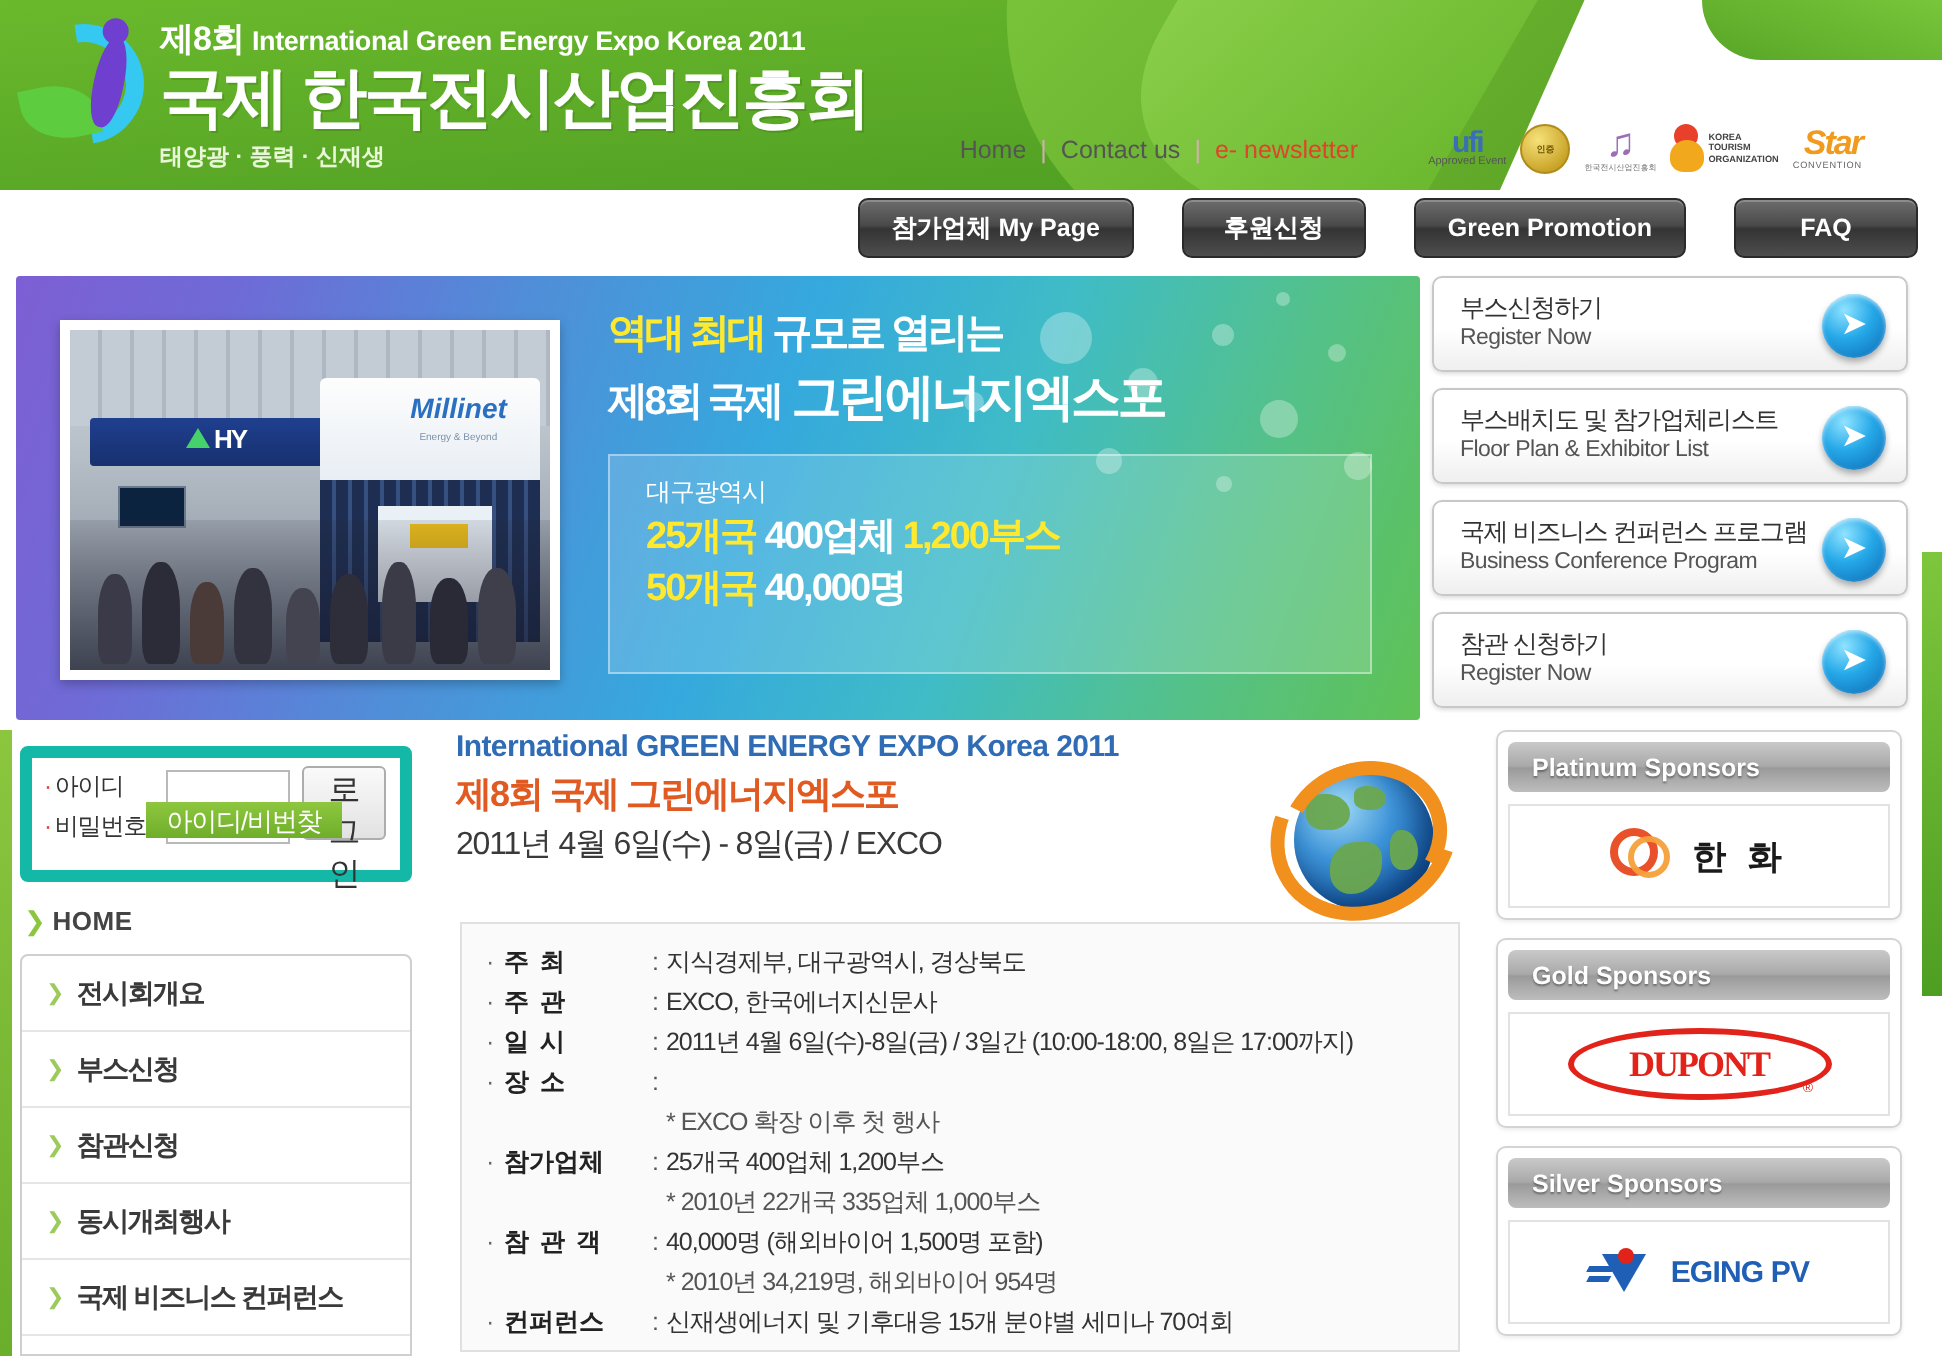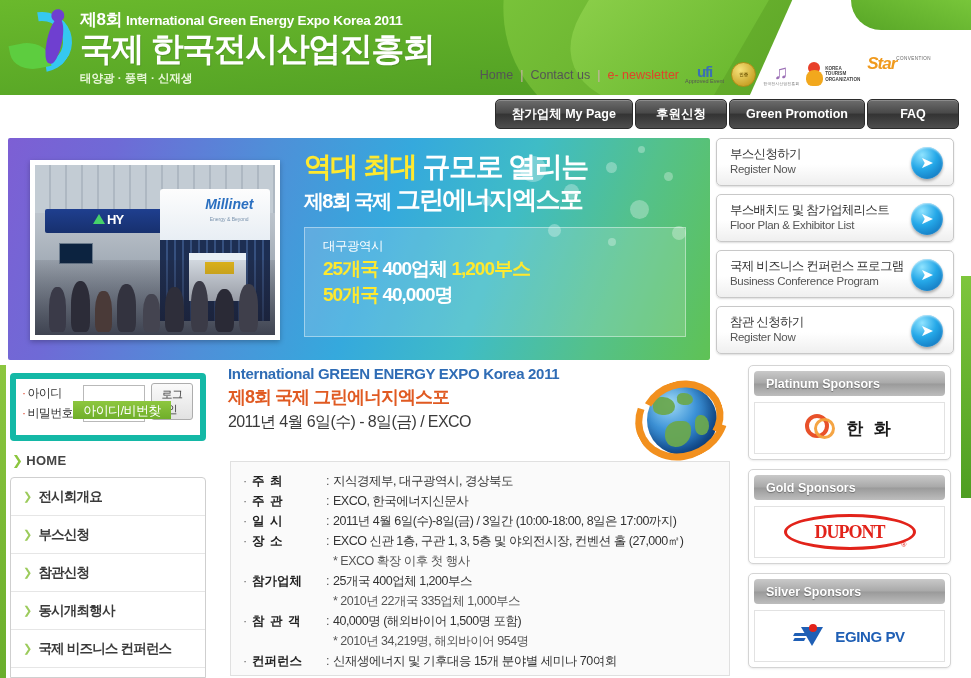--- a/index.html
+++ b/index.html
@@ -98,26 +98,26 @@
     font-size:4.5px;color:#6b5200;text-align:center;line-height:5px;font-weight:bold;
   }
   .purple-ic { display:flex;flex-direction:column;align-items:center; }
   .purple-sym { font-size:20px; color:#9b6fb5; line-height:18px; }
   .purple-cap { font-size:4px; color:#777; }
   .kto { display:flex; align-items:center; gap:2px; }
   .kto-fig { width:17px;height:24px;position:relative; }
   .kto-red { position:absolute; left:2px; top:0; width:12px;height:12px;border-radius:50%;background:#e8402a;}
   .kto-yel { position:absolute; left:0; top:8px; width:17px;height:16px;border-radius:50% 50% 40% 40%;background:#f2a81d;}
   .kto-txt { font-size:4.6px; color:#444; font-weight:bold; line-height:5.6px; }
-  .star { display:flex; flex-direction:row; align-items:flex-start; }
+  .star { display:flex; flex-direction:column; align-items:flex-end; }
   .star-s { font-size:17px; color:#f09a1e; font-weight:bold; font-style:italic; line-height:16px; letter-spacing:-1px;}
   .star-c { font-size:4.6px; color:#666; letter-spacing:.4px;}
 
   
-  .navbtns { position:absolute; right:12px; top:99px; display:flex; gap:2px; }
+  .navbtns { position:absolute; right:12px; top:99px; display:flex; gap:24px; }
   .navbtn {
     height:30px; padding:0 16px; min-width:92px;
     display:flex; align-items:center; justify-content:center;
     background: linear-gradient(180deg,#6d6d6d 0%, #4a4a4a 45%, #343434 52%, #4e4e4e 100%);
     border:1px solid #2b2b2b; border-radius:5px;
     color:#fff; font-size:12.5px; font-weight:bold; white-space:nowrap;
     box-shadow: inset 0 1px 0 rgba(255,255,255,.22);
     cursor:pointer;
   }
 
@@ -152,21 +152,21 @@
     background: repeating-linear-gradient(90deg,#1d2e52 0 6px,#36507f 6px 8px),
                 repeating-linear-gradient(0deg,#1d2e52 0 6px,#36507f 6px 8px);}
   .ph-booth { position:absolute; right:12%; top:52%; width:24%; height:28%; background:#e9f0f6; }
   .ph-yel { position:absolute; right:17%; top:57%; width:12%; height:7%; background:#f5c518; }
   .ph-crowd { position:absolute; left:0; bottom:0; width:100%; height:44%;
     background: linear-gradient(180deg, rgba(40,40,55,.12), rgba(25,25,40,.62)); }
   .ph-p { position:absolute; bottom:2%; border-radius:45% 45% 20% 20%; }
   .ph-mon { position:absolute; left:10%; top:46%; width:14%; height:12%; background:#0c2340; border:1px solid #6a7a8c;}
 
   .banner-right { position:absolute; left:296px; top:14px; width:392px; }
-  .bh-line1 { font-size:28px; font-weight:bold; color:#ffffff; letter-spacing:-1.5px; line-height:30px; white-space:nowrap;}
+  .bh-line1 { font-size:20px; font-weight:bold; color:#ffffff; letter-spacing:-1.5px; line-height:30px; white-space:nowrap;}
   .bh-yellow { color:#ffe92e; }
   .bh-line2 { font-size:25px; font-weight:bold; color:#ffffff; letter-spacing:-1.7px; line-height:32px; white-space:nowrap; margin-top:1px;}
   .bh-small { font-size:20px; }
   .statbox {
     margin-top:10px; width:382px; height:110px;
     background: rgba(255,255,255,.16);
     border:1px solid rgba(255,255,255,.42);
     padding:9px 0 0 18px;
   }
   .st-label { font-size:12.5px; color:#ffffff; letter-spacing:-.5px; line-height:19px;}
@@ -206,21 +206,21 @@
     padding:6px 0 0 6px;
   }
   .lg-row { display:flex; align-items:center; gap:5px; margin-bottom:3px; }
   .lg-lab { font-size:12px; color:#333; width:56px; letter-spacing:-.6px; }
   .lg-lab:before { content:"·"; color:#e0432a; margin-right:2px; }
   .lg-in { width:62px; height:17px; border:1px solid #b9b9b9; background:#fff; font-size:11px; padding:0 2px; }
   .lg-btn {
     position:absolute; right:7px; top:4px; width:42px; height:37px;
     background: linear-gradient(180deg,#fafafa,#e2e2e2);
     border:1px solid #adadad; border-radius:3px;
-    font-size:11px; color:#333; cursor:pointer; letter-spacing:-.5px;
+    font-size:16px; color:#333; cursor:pointer; letter-spacing:-.5px;
   }
   .find-btn {
     position:absolute; left:57px; bottom:16px; width:98px; height:18px;
     background: linear-gradient(180deg,#8ec73f,#6fae2a);
     border:none; color:#fff; font-size:13px; letter-spacing:-.6px; cursor:pointer;
   }
   .home-bc { position:absolute; left:12px; top:88px; font-size:13px; font-weight:bold; color:#444; letter-spacing:.3px;}
   .home-bc .chev { color:#8cc63f; margin-right:3px; }
 
   .sidemenu {
@@ -550,21 +550,20 @@
         <div class="irow">
           <span class="ibul">·</span>
           <span class="ilab">일      시</span>
           <span class="icol">:</span>
           <span>2011년 4월 6일(수)-8일(금) / 3일간 (10:00-18:00, 8일은 17:00까지)</span>
         </div>
         <div class="irow">
           <span class="ibul">·</span>
           <span class="ilab">장      소</span>
           <span class="icol">:</span>
-          <span>EXCO 신관 1층, 구관 1, 3, 5층 및 야외전시장, 컨벤션 홀 (27,000㎡)</span>
         </div>
         <div class="inote">* EXCO 확장 이후 첫 행사</div>
         <div class="irow">
           <span class="ibul">·</span>
           <span class="ilab wide">참가업체</span>
           <span class="icol">:</span>
           <span>25개국 400업체 1,200부스</span>
         </div>
         <div class="inote">* 2010년 22개국 335업체 1,000부스</div>
         <div class="irow">

